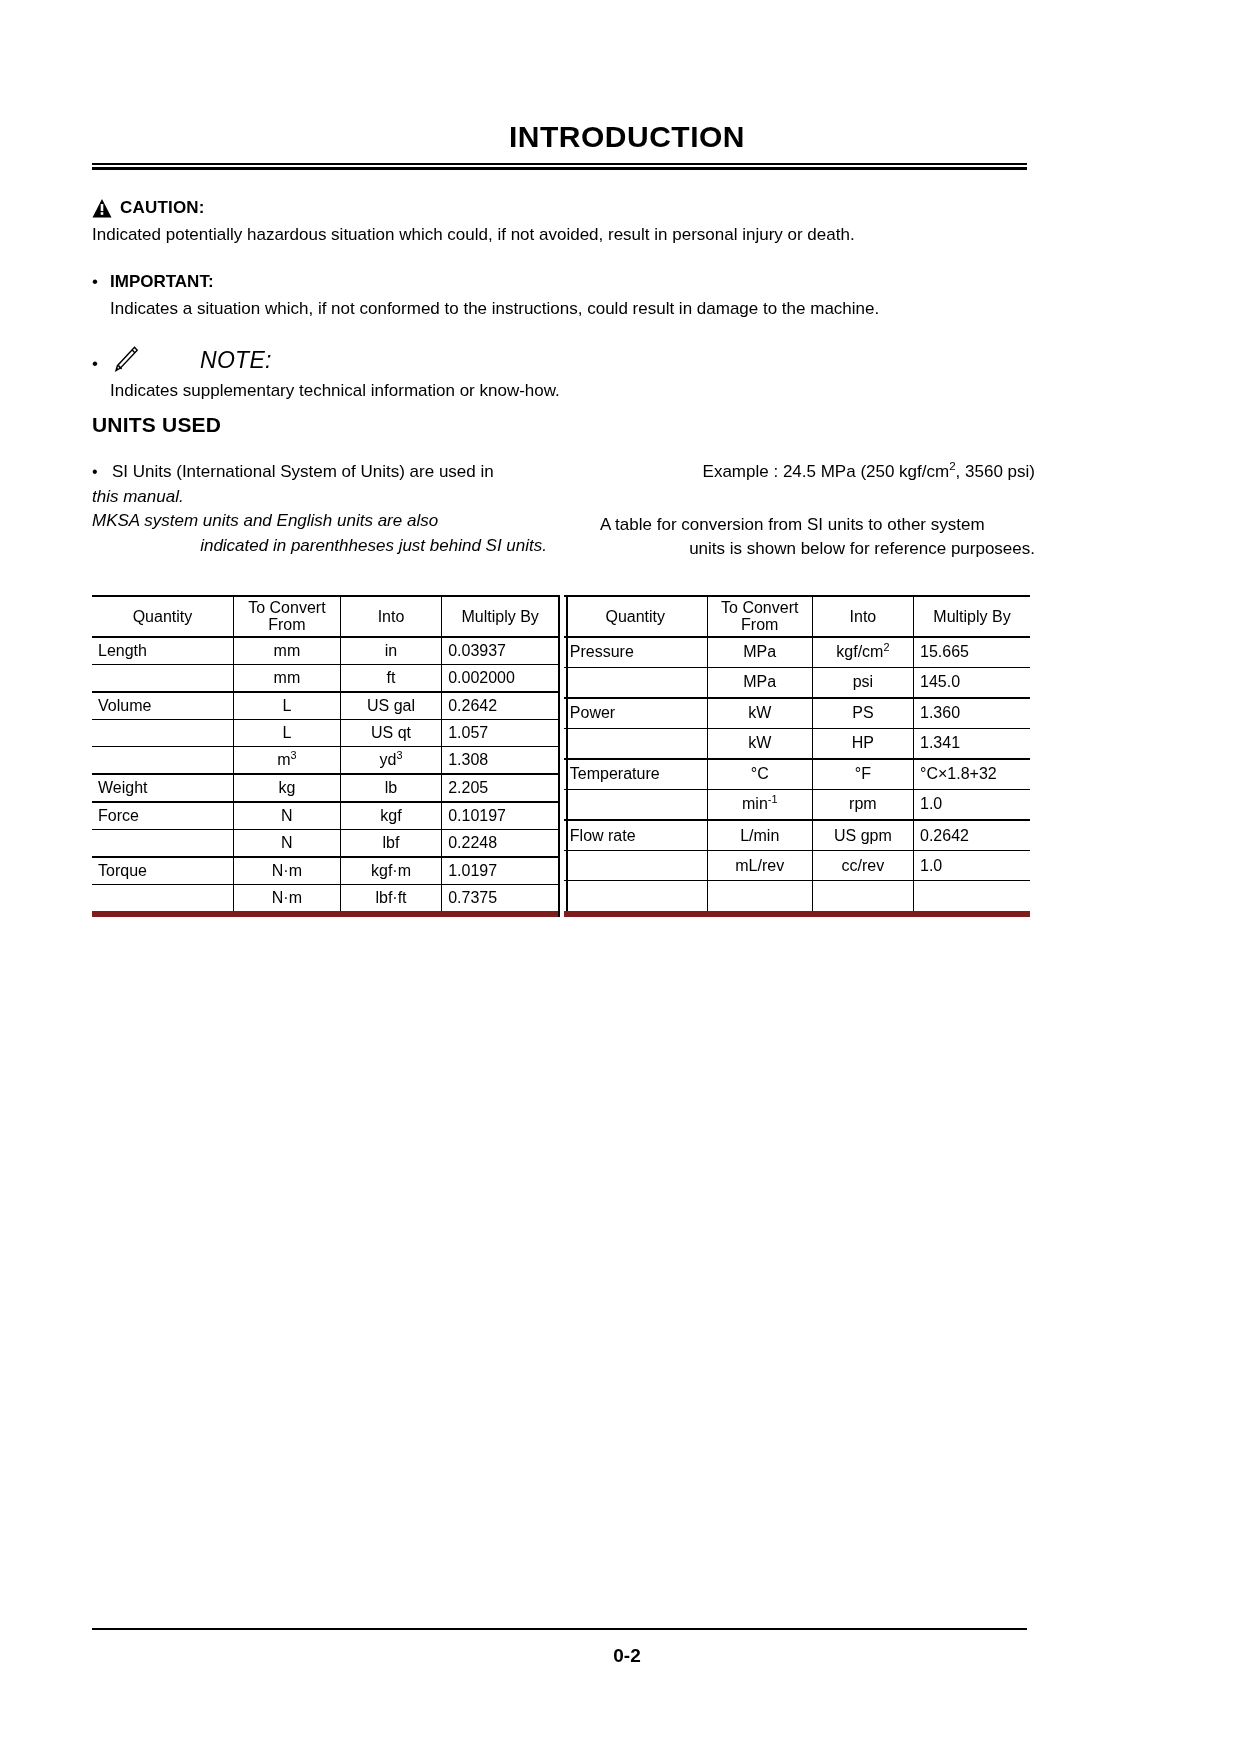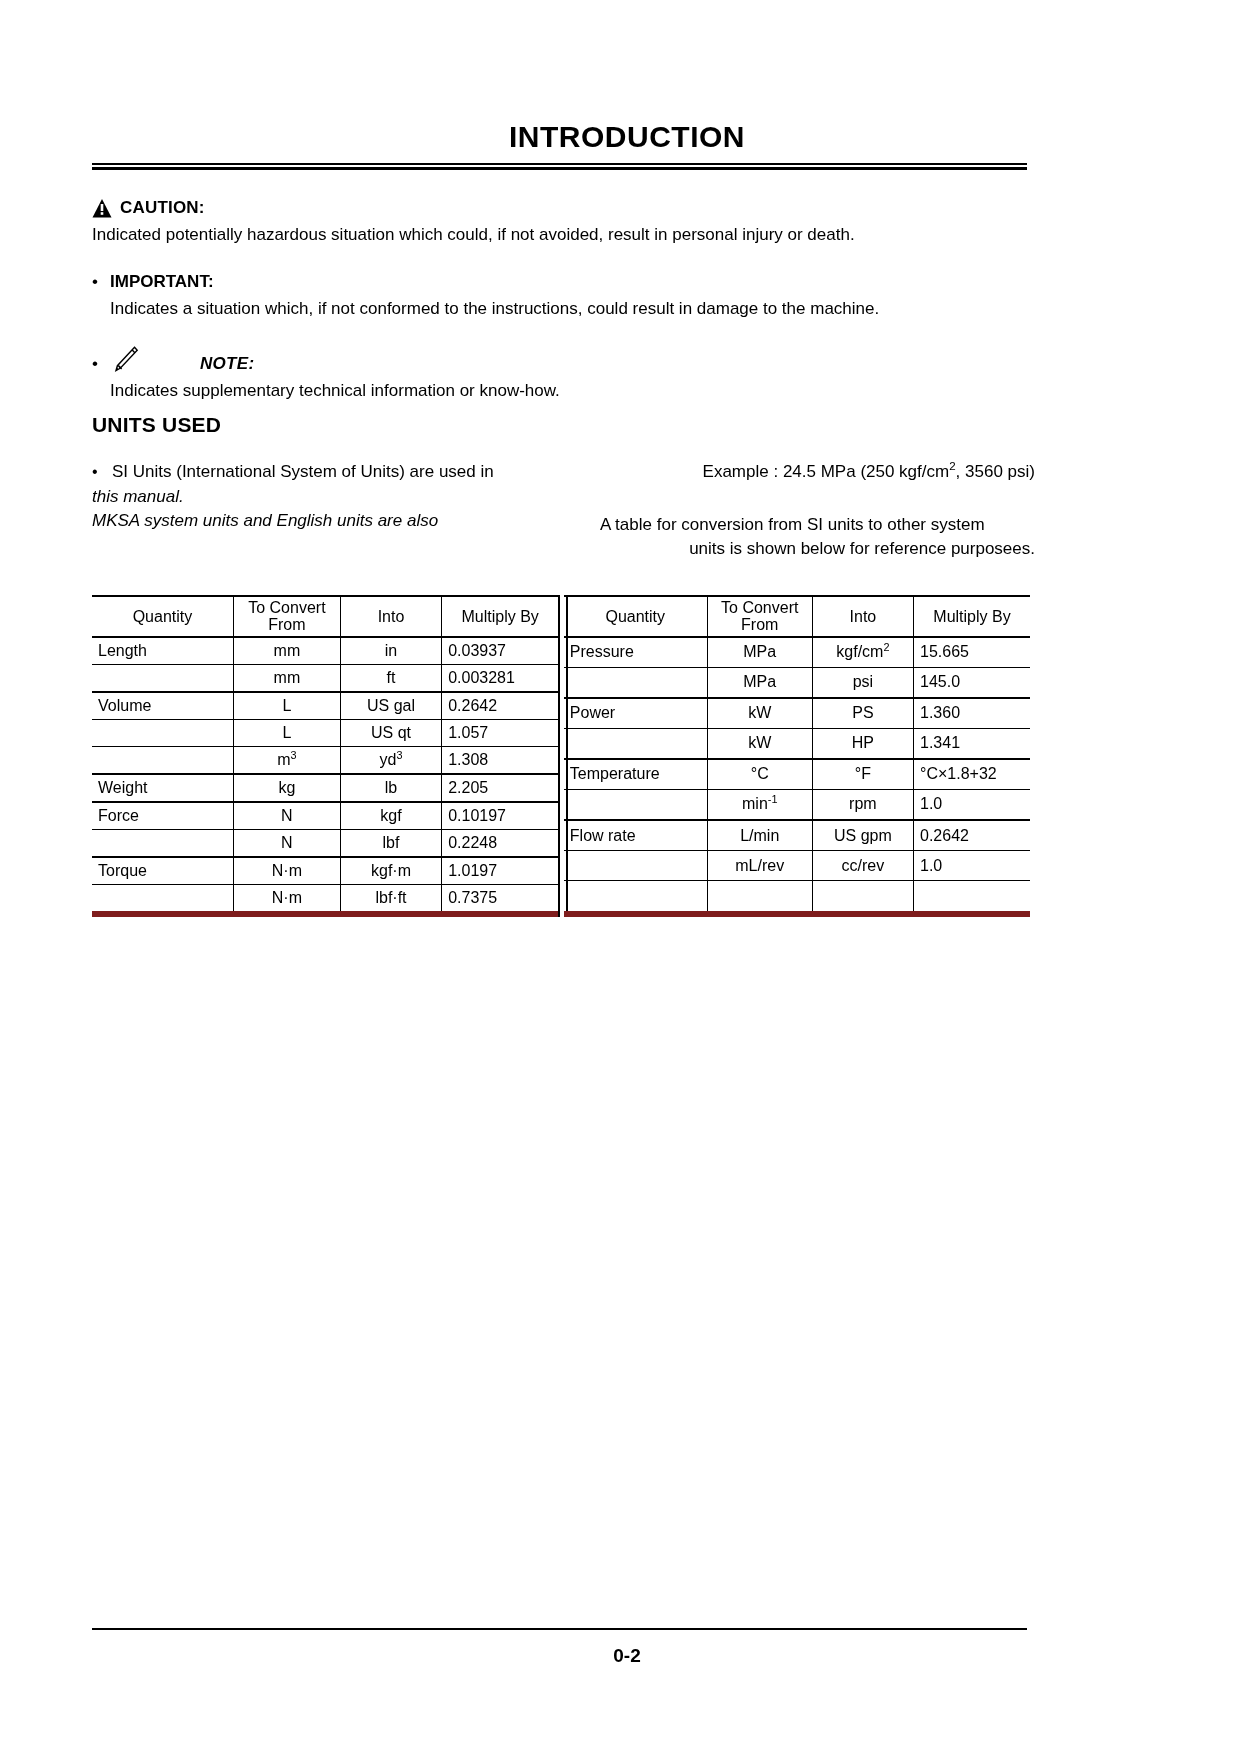--- a/index.html
+++ b/index.html
@@ -40,21 +40,21 @@
   .bdot { width:18px; font-size:17px; line-height:1.2; }
   .important-label { font-size:17px; font-weight:bold; }
   .important-body { font-size:17px; margin-top:6px; margin-left:18px; line-height:1.25; }
 
   
   .note { position:absolute; left:85px; top:340px; width:940px; }
   .note-head { display:flex; align-items:flex-end; height:34px; }
   .note-dot { width:18px; font-size:17px; }
   .pencil-icon { width:30px; height:32px; margin-right:60px; position:relative; top:2px; }
   .pencil-icon svg { display:block; }
-  .note-label { font-size:17px; font-style:italic; font-weight:bold; letter-spacing:0.3px; }
+  .note-label { font-size:23px; font-style:italic; font-weight:normal; letter-spacing:0.3px; }
   .note-body { font-size:17px; margin-top:6px; margin-left:18px; line-height:1.25; }
 
   
   .section-title {
     position:absolute; left:85px; top:413px;
     font-size:21px; font-weight:bold; letter-spacing:0.2px;
   }
 
   .cols { position:absolute; left:85px; top:460px; width:940px; }
   .col-left  { position:absolute; left:0px;   top:0; width:455px; }
@@ -161,20 +161,21 @@
   <div class="cols">
     <div class="col-left">
       <div class="bullet-row">
         <span class="bdot">•</span>
         <span class="para" style="width:435px;">
           <span>SI Units (International System of Units) are used in</span>
         </span>
       </div>
       <div class="para indent">this manual.</div>
       <div class="para indent">MKSA system units and English units are also</div>
+      <div class="para indent nojust">indicated in parenthheses just behind SI units.</div>
     </div>
 
     <div class="col-right">
       <div class="para nojust">
         <span>Example : 24.5 MPa (250 kgf/cm</span><sup>2</sup><span>, 3560 psi)</span>
       </div>
       <div class="para gap-para">A table for conversion from SI units to other system</div>
       <div class="para nojust">units is shown below for reference purposees.</div>
     </div>
   </div>
@@ -196,21 +197,21 @@
           <tr>
             <td class="c-qty noleft">Length</td>
             <td class="c-from">mm</td>
             <td class="c-into">in</td>
             <td class="c-mult noright">0.03937</td>
           </tr>
           <tr>
             <td class="c-qty noleft"></td>
             <td class="c-from">mm</td>
             <td class="c-into">ft</td>
-            <td class="c-mult noright">0.003281</td>
+            <td class="c-mult noright">0.002000</td>
           </tr>
           <tr class="thickline">
             <td class="c-qty noleft">Volume</td>
             <td class="c-from">L</td>
             <td class="c-into">US gal</td>
             <td class="c-mult noright">0.2642</td>
           </tr>
           <tr>
             <td class="c-qty noleft"></td>
             <td class="c-from">L</td>

